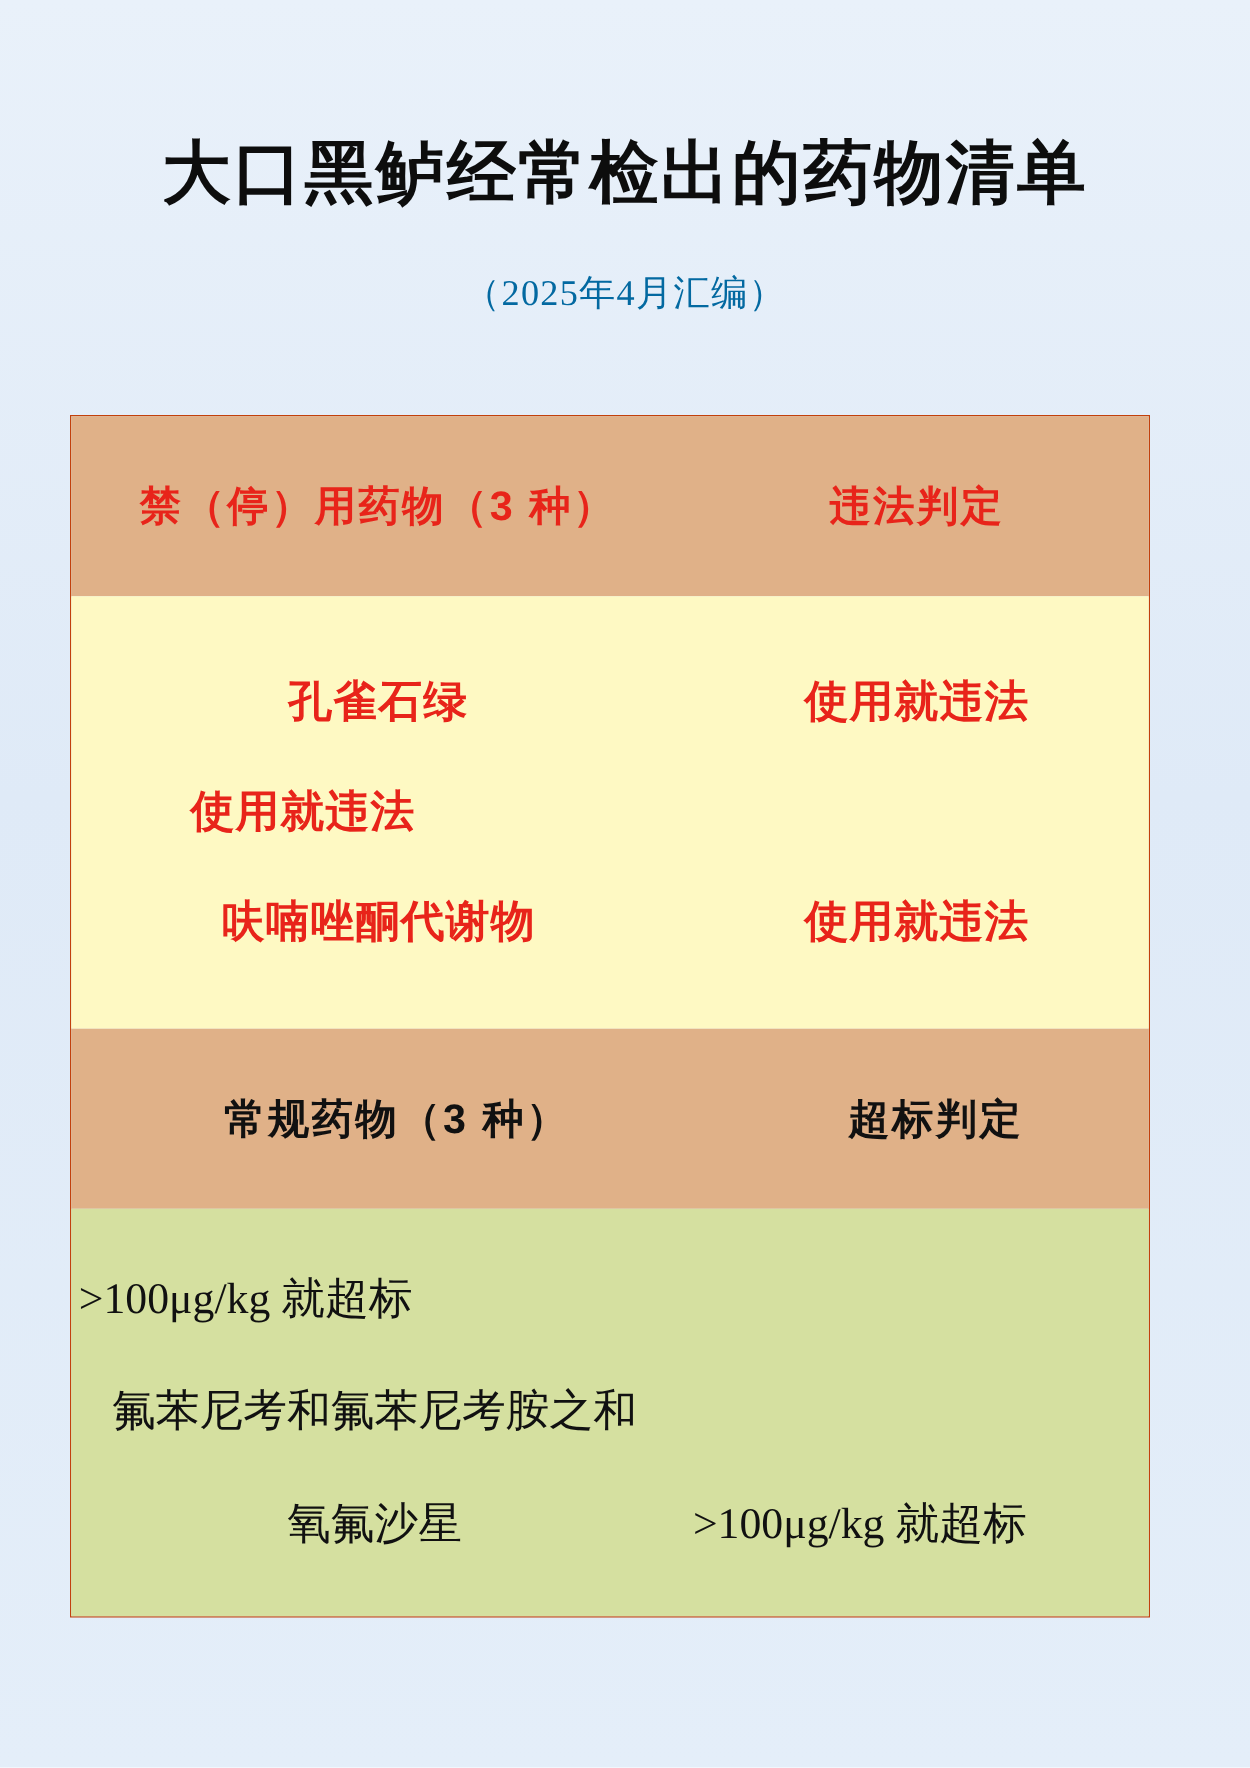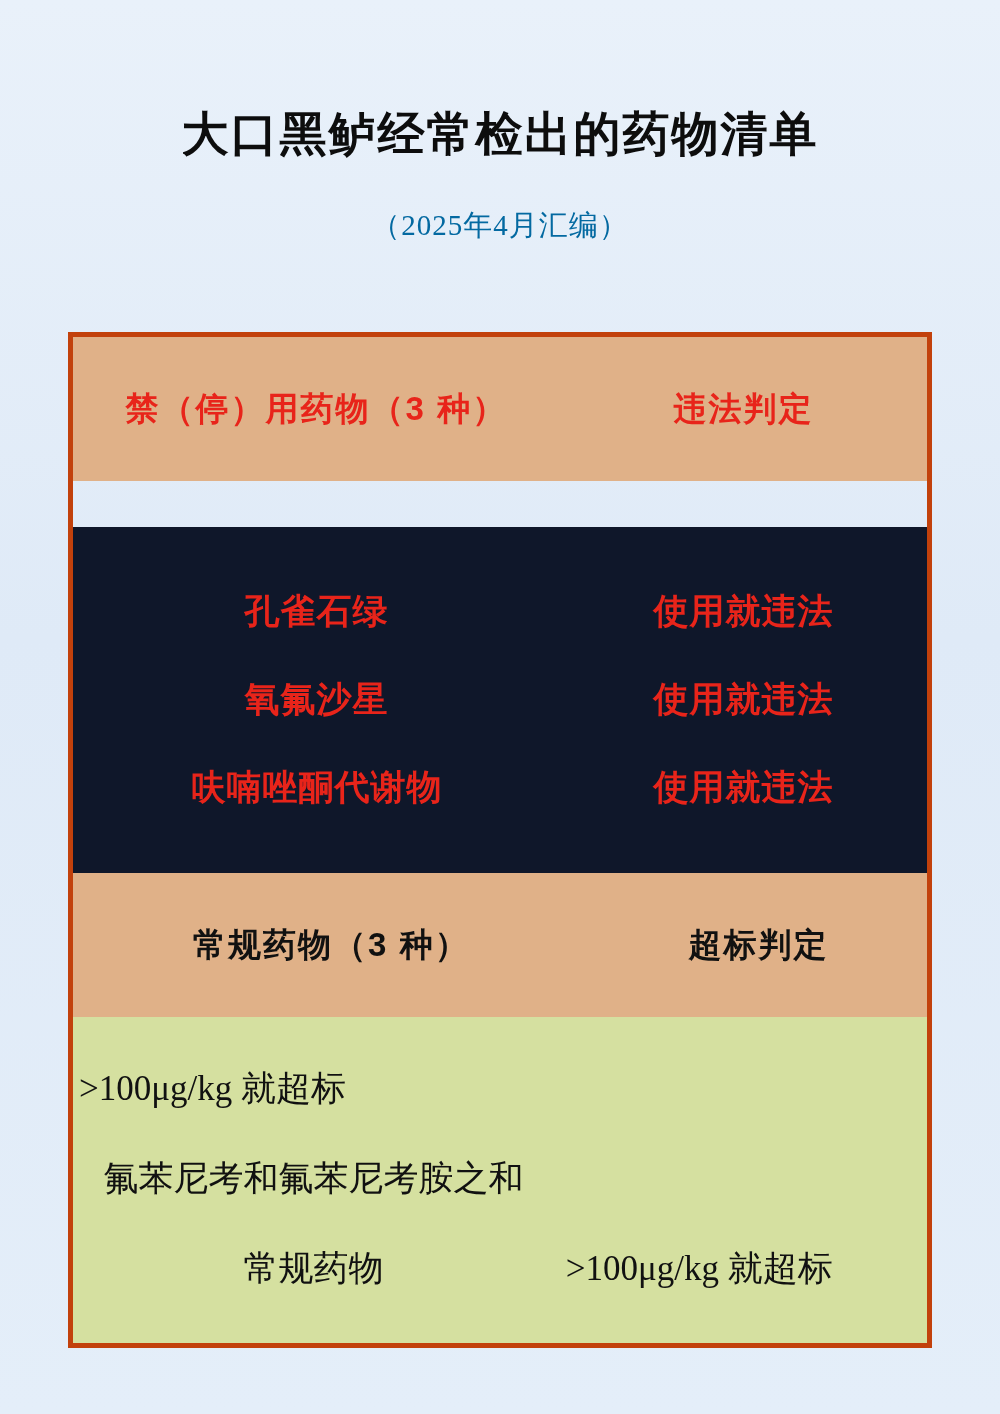--- a/index.html
+++ b/index.html
@@ -16,40 +16,40 @@
   .page {
     position: relative;
     width: 1000px;
     height: 1414px;
     box-sizing: border-box;
   }
   .title {
     text-align: center;
     font-family: "Liberation Sans", "DejaVu Sans", sans-serif;
     font-weight: bold;
-    font-size: 47px;
+    font-size: 55px;
     letter-spacing: 2px;
     color: #0d0d0d;
     padding-top: 108px;
     line-height: 1.1;
   }
   .subtitle {
     text-align: center;
     font-family: "Liberation Serif", "DejaVu Serif", serif;
     font-size: 29px;
     color: #0369a1;
     margin-top: 46px;
     letter-spacing: 1px;
   }
   .table {
     position: absolute;
-    left: 68px;
+    left: 56px;
     top: 332px;
     width: 864px;
-    border: 5px solid #c2410c;
+    border: 1px solid #c2410c;
     box-sizing: border-box;
   }
   .row {
     display: flex;
     align-items: center;
     box-sizing: border-box;
   }
   .header-row {
     background: #e0b188;
     height: 144px;
@@ -63,23 +63,22 @@
   .header-banned .cell { color: #e8241a; }
   .header-regular .cell { color: #111111; padding-left: 30px; }
   .cell {
     box-sizing: border-box;
     text-align: center;
   }
   .col-left { width: 57%; }
   .col-right { width: 43%; }
 
   .body-banned {
-    background: #0f172a;
+    background: #fef9c3;
     padding: 40px 0 42px 0;
-    margin-top: 46px;
   }
   .body-banned .row {
     height: 88px;
   }
   .body-banned .cell {
     font-family: "Liberation Sans", "DejaVu Sans", sans-serif;
     font-weight: bold;
     font-size: 35px;
     color: #e8241a;
     letter-spacing: 1px;
@@ -115,21 +114,20 @@
       <div class="cell col-left">禁（停）用药物（3 种）</div>
       <div class="cell col-right">违法判定</div>
     </div>
 
     <div class="body-banned">
       <div class="row">
         <div class="cell col-left">孔雀石绿</div>
         <div class="cell col-right">使用就违法</div>
       </div>
       <div class="row">
-        <div class="cell col-left">氧氟沙星</div>
         <div class="cell col-right">使用就违法</div>
       </div>
       <div class="row">
         <div class="cell col-left">呋喃唑酮代谢物</div>
         <div class="cell col-right">使用就违法</div>
       </div>
     </div>
 
     <div class="row header-row header-regular">
       <div class="cell col-left">常规药物（3 种）</div>
@@ -137,19 +135,19 @@
     </div>
 
     <div class="body-regular">
       <div class="row">
         <div class="cell col-right">&gt;100μg/kg 就超标</div>
       </div>
       <div class="row">
         <div class="cell col-left">氟苯尼考和氟苯尼考胺之和</div>
       </div>
       <div class="row">
-        <div class="cell col-left">常规药物</div>
+        <div class="cell col-left">氧氟沙星</div>
         <div class="cell col-right">&gt;100μg/kg 就超标</div>
       </div>
     </div>
 
   </div>
 </div>
 
 </body></html>

